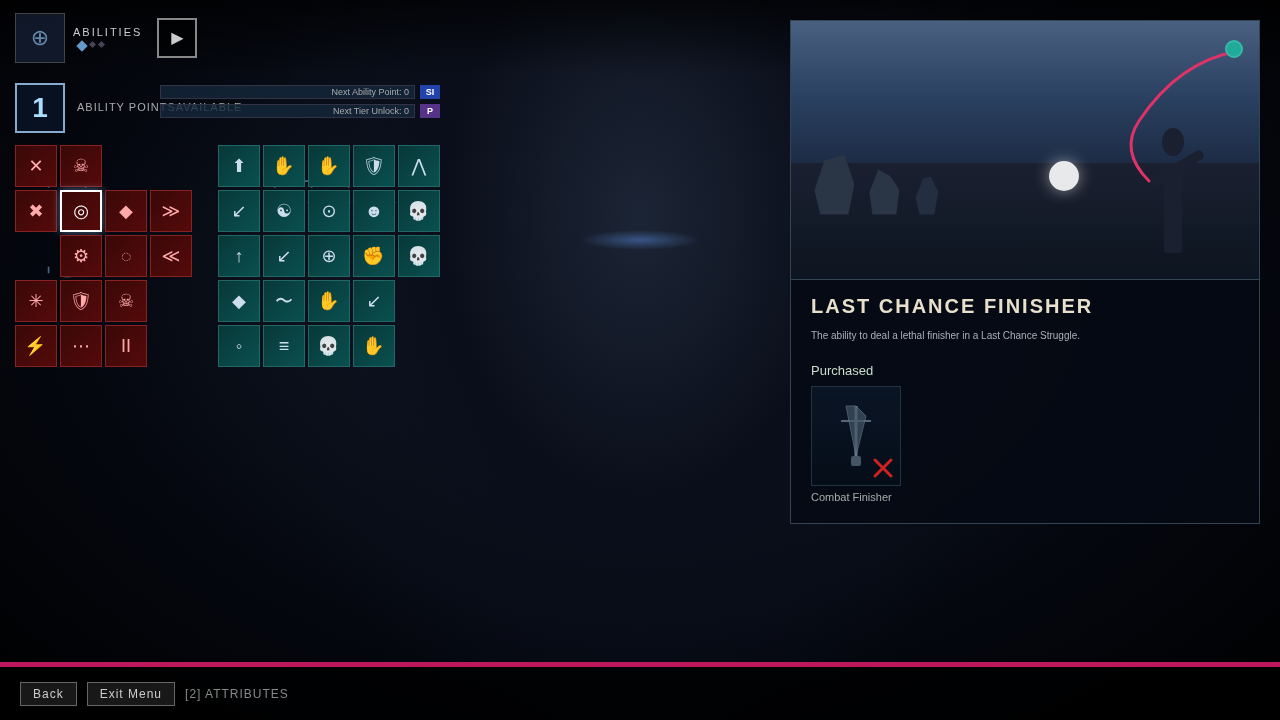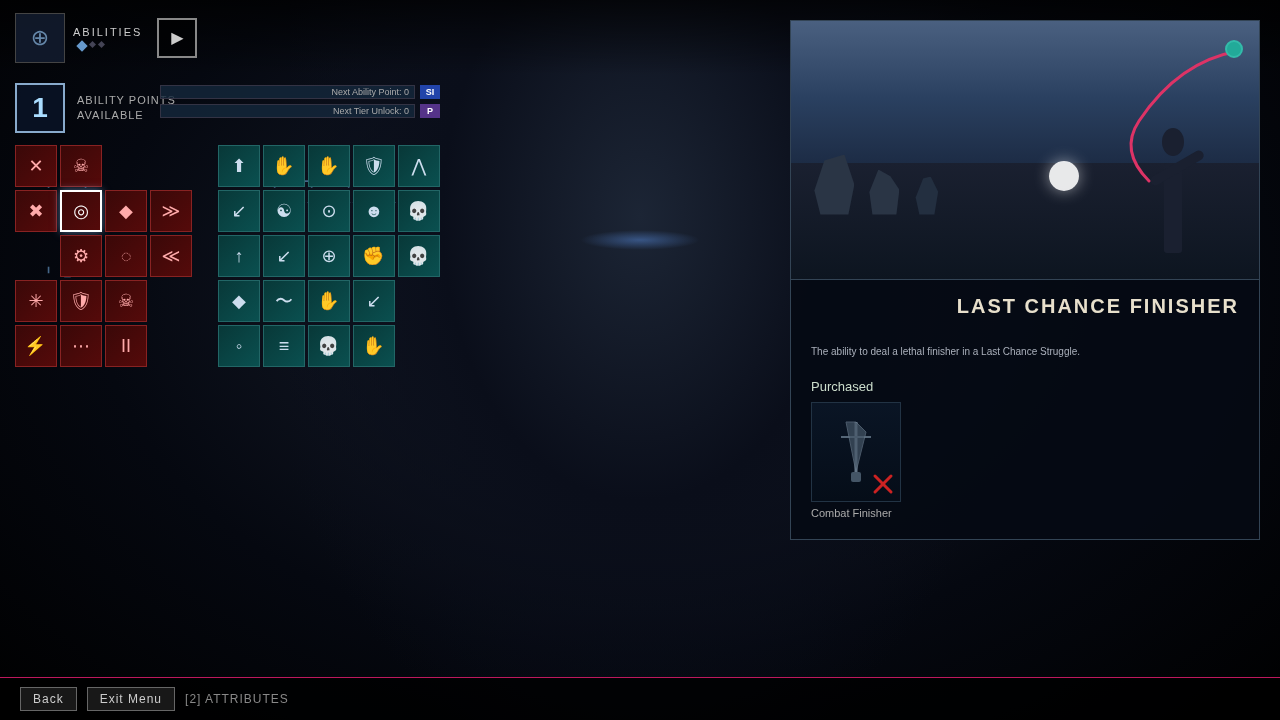--- a/index.html
+++ b/index.html
@@ -313,22 +313,22 @@
       border-top: none;
       padding: 15px 20px 20px;
     }
 
     .ability-title {
       color: #e8e0cc;
       font-size: 20px;
       font-weight: bold;
       letter-spacing: 2px;
       text-transform: uppercase;
-      margin-bottom: 26px;
-      text-align: right;
+      margin-bottom: 10px;
+      text-align: left;
     }
 
     .ability-description {
       color: #aab0bb;
       font-size: 10px;
       line-height: 1.5;
       margin-bottom: 20px;
     }
 
     
@@ -363,23 +363,23 @@
       text-align: center;
       margin-top: 5px;
     }
 
     
     .bottom-bar {
       position: absolute;
       bottom: 0;
       left: 0;
       right: 0;
-      height: 43px;
+      height: 58px;
       background: rgba(0,0,0,0.75);
-      border-top: 1px solid #be185d;
+      border-top: 5px solid #be185d;
       display: flex;
       align-items: center;
       padding: 0 20px;
       gap: 10px;
       z-index: 20;
     }
 
     .bottom-btn {
       border: 1px solid #666;
       background: rgba(30,30,30,0.8);
@@ -430,21 +430,21 @@
       </div>
     </div>
   </div>
   <div class="nav-arrow">
     <span>▶</span>
   </div>
 </div>
 
 <div class="ability-points-panel">
   <div class="points-number">1</div>
-  <div style="display:flex;flex-direction:column;">
+  <div style="display:flex;flex-direction:row;">
     <span class="points-label">ABILITY POINTS</span>
     <span class="points-label">AVAILABLE</span>
   </div>
 </div>
 
 <div class="progress-bars">
   <div class="progress-bar-row">
     <div class="progress-bar-bg" style="width:200px;">
       <div class="progress-bar-fill blue" style="width:0%;"></div>
       <span style="position:absolute;right:5px;top:0;bottom:0;display:flex;align-items:center;font-size:9px;color:#aaa;">

